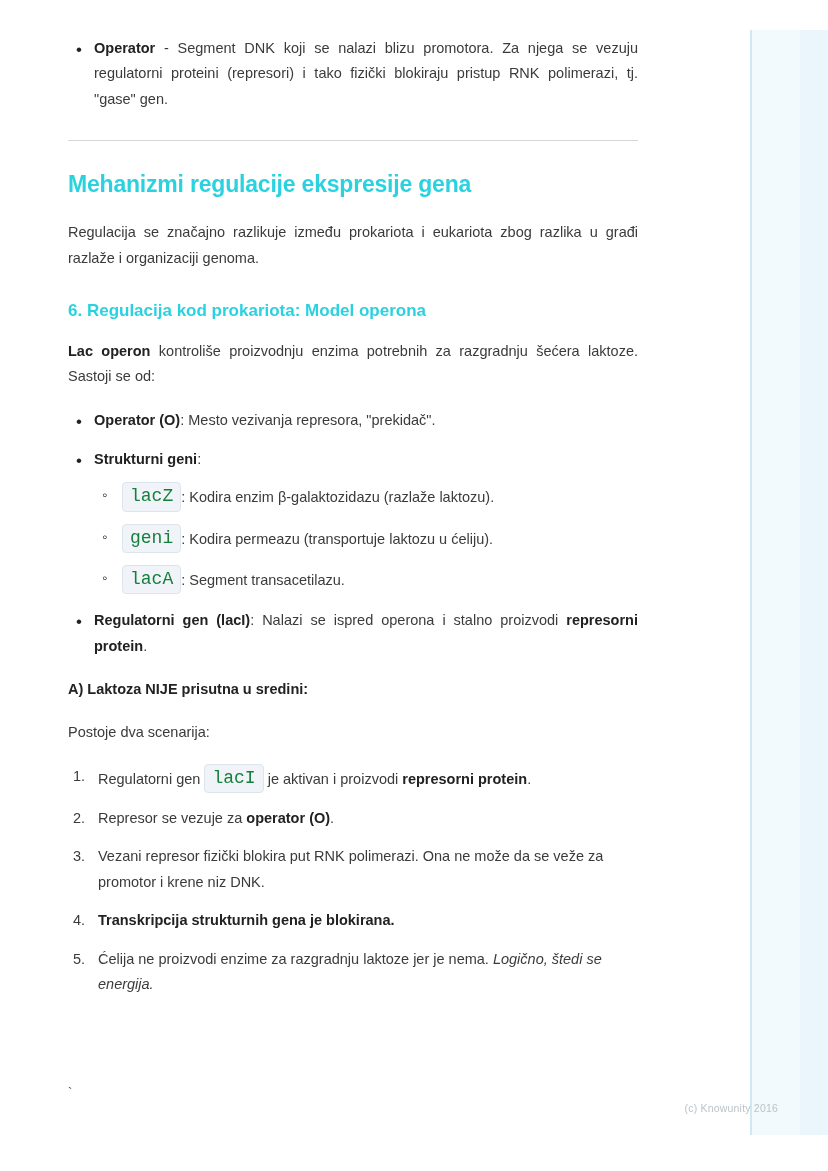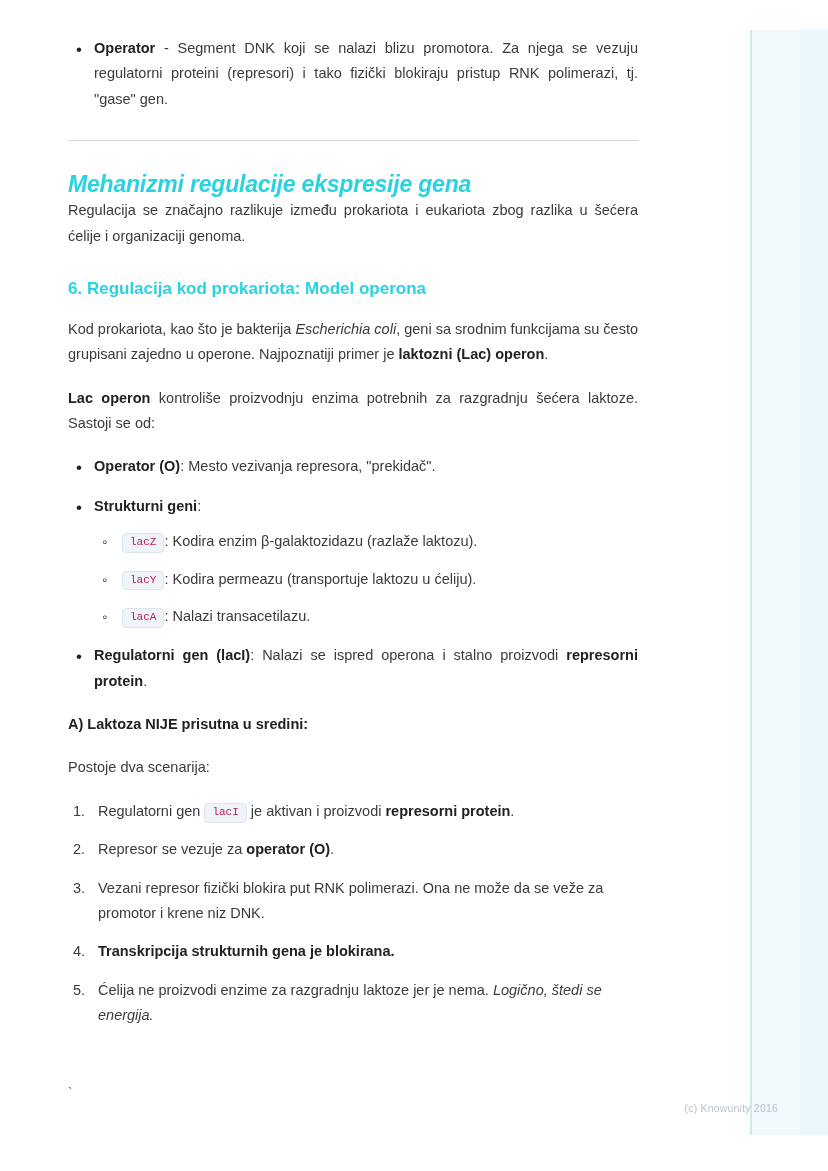--- a/index.html
+++ b/index.html
@@ -139,41 +139,41 @@
     border: none;
     border-top: 1px solid #d6d6d6;
     margin: 28px 0 30px 0;
   }
 
   h2.section-title {
     font-size: 23px;
     font-weight: bold;
     color: #2ad2e0;
     letter-spacing: -0.2px;
-    font-style: italic;
+    margin-bottom: 22px;
   }
   h3.sub-title {
     font-size: 17px;
     font-weight: bold;
     color: #2ad2e0;
     margin: 30px 0 18px 0;
   }
 
   b, strong { color: #222; font-weight: bold; }
   i, em { font-style: italic; }
 
   code.gene {
     display: inline-block;
     background: #f0f4f8;
     border: 1px solid #dde5ec;
     border-radius: 4px;
     padding: 1px 7px 2px 7px;
     font-family: "Liberation Mono", monospace;
-    font-size: 11px;
-    color: #be185d;
+    font-size: 18px;
+    color: #15803d;
     line-height: 1.35;
     vertical-align: 1px;
   }
 
   .tick {
     position: absolute;
     left: 68px;
     top: 1085px;
     font-size: 13px;
     color: #555;
@@ -200,35 +200,34 @@
   <div class="content">
 
     <ul class="bullets">
       <li><b>Operator</b><span> - Segment DNK koji se nalazi blizu promotora. Za njega se vezuju regulatorni proteini (represori) i tako fizički blokiraju pristup RNK polimerazi, tj. "gase" gen.</span></li>
     </ul>
 
     <hr class="divider">
 
     <h2 class="section-title">Mehanizmi regulacije ekspresije gena</h2>
 
-    <p class="para">Regulacija se značajno razlikuje između prokariota i eukariota zbog razlika u šećera ćelije i organizaciji genoma.</p>
+    <p class="para">Regulacija se značajno razlikuje između prokariota i eukariota zbog razlika u građi razlaže i organizaciji genoma.</p>
 
     <h3 class="sub-title">6. Regulacija kod prokariota: Model operona</h3>
 
-    <p class="para"><span>Kod prokariota, kao što je bakterija </span><i>Escherichia coli</i><span>, geni sa srodnim funkcijama su često grupisani zajedno u operone. Najpoznatiji primer je </span><b>laktozni (Lac) operon</b><span>.</span></p>
 
     <p class="para"><b>Lac operon</b><span> kontroliše proizvodnju enzima potrebnih za razgradnju šećera laktoze. Sastoji se od:</span></p>
 
     <ul class="bullets">
       <li><b>Operator (O)</b><span>: Mesto vezivanja represora, "prekidač".</span></li>
       <li><b>Strukturni geni</b><span>:</span>
         <ul class="sub">
           <li><code class="gene">lacZ</code><span>: Kodira enzim β-galaktozidazu (razlaže laktozu).</span></li>
-          <li><code class="gene">lacY</code><span>: Kodira permeazu (transportuje laktozu u ćeliju).</span></li>
-          <li><code class="gene">lacA</code><span>: Nalazi transacetilazu.</span></li>
+          <li><code class="gene">geni</code><span>: Kodira permeazu (transportuje laktozu u ćeliju).</span></li>
+          <li><code class="gene">lacA</code><span>: Segment transacetilazu.</span></li>
         </ul>
       </li>
       <li><b>Regulatorni gen (lacI)</b><span>: Nalazi se ispred operona i stalno proizvodi </span><b>represorni protein</b><span>.</span></li>
     </ul>
 
     <p class="para"><b>A) Laktoza NIJE prisutna u sredini:</b></p>
 
     <p class="para">Postoje dva scenarija:</p>
 
     <ol class="numbers">

